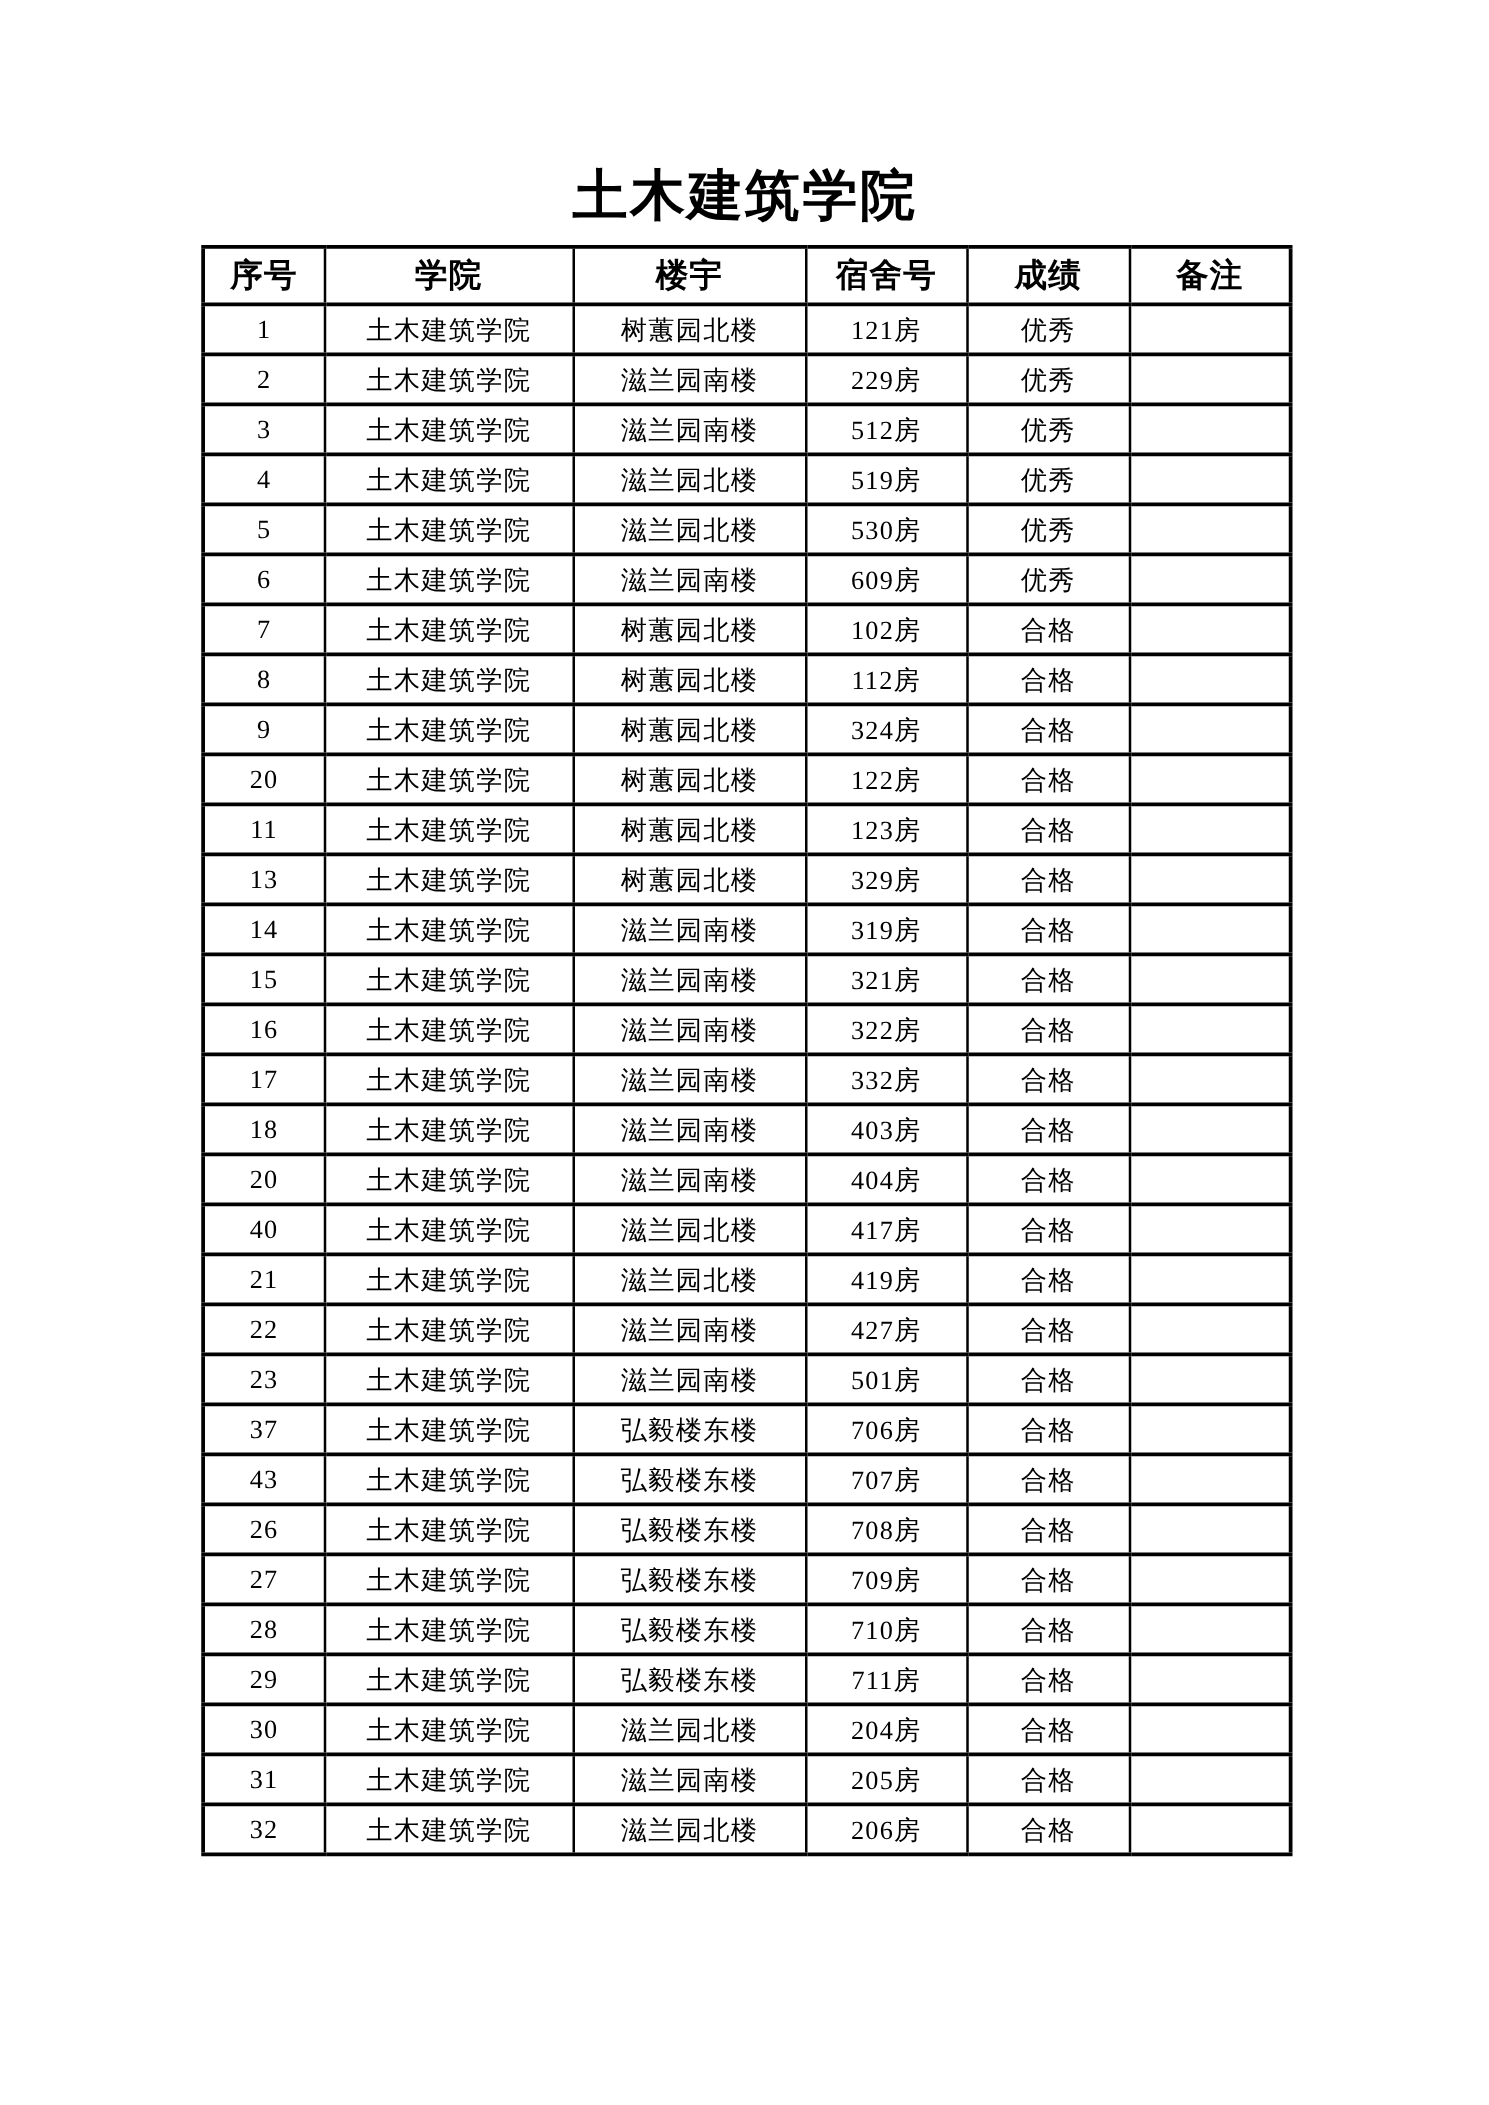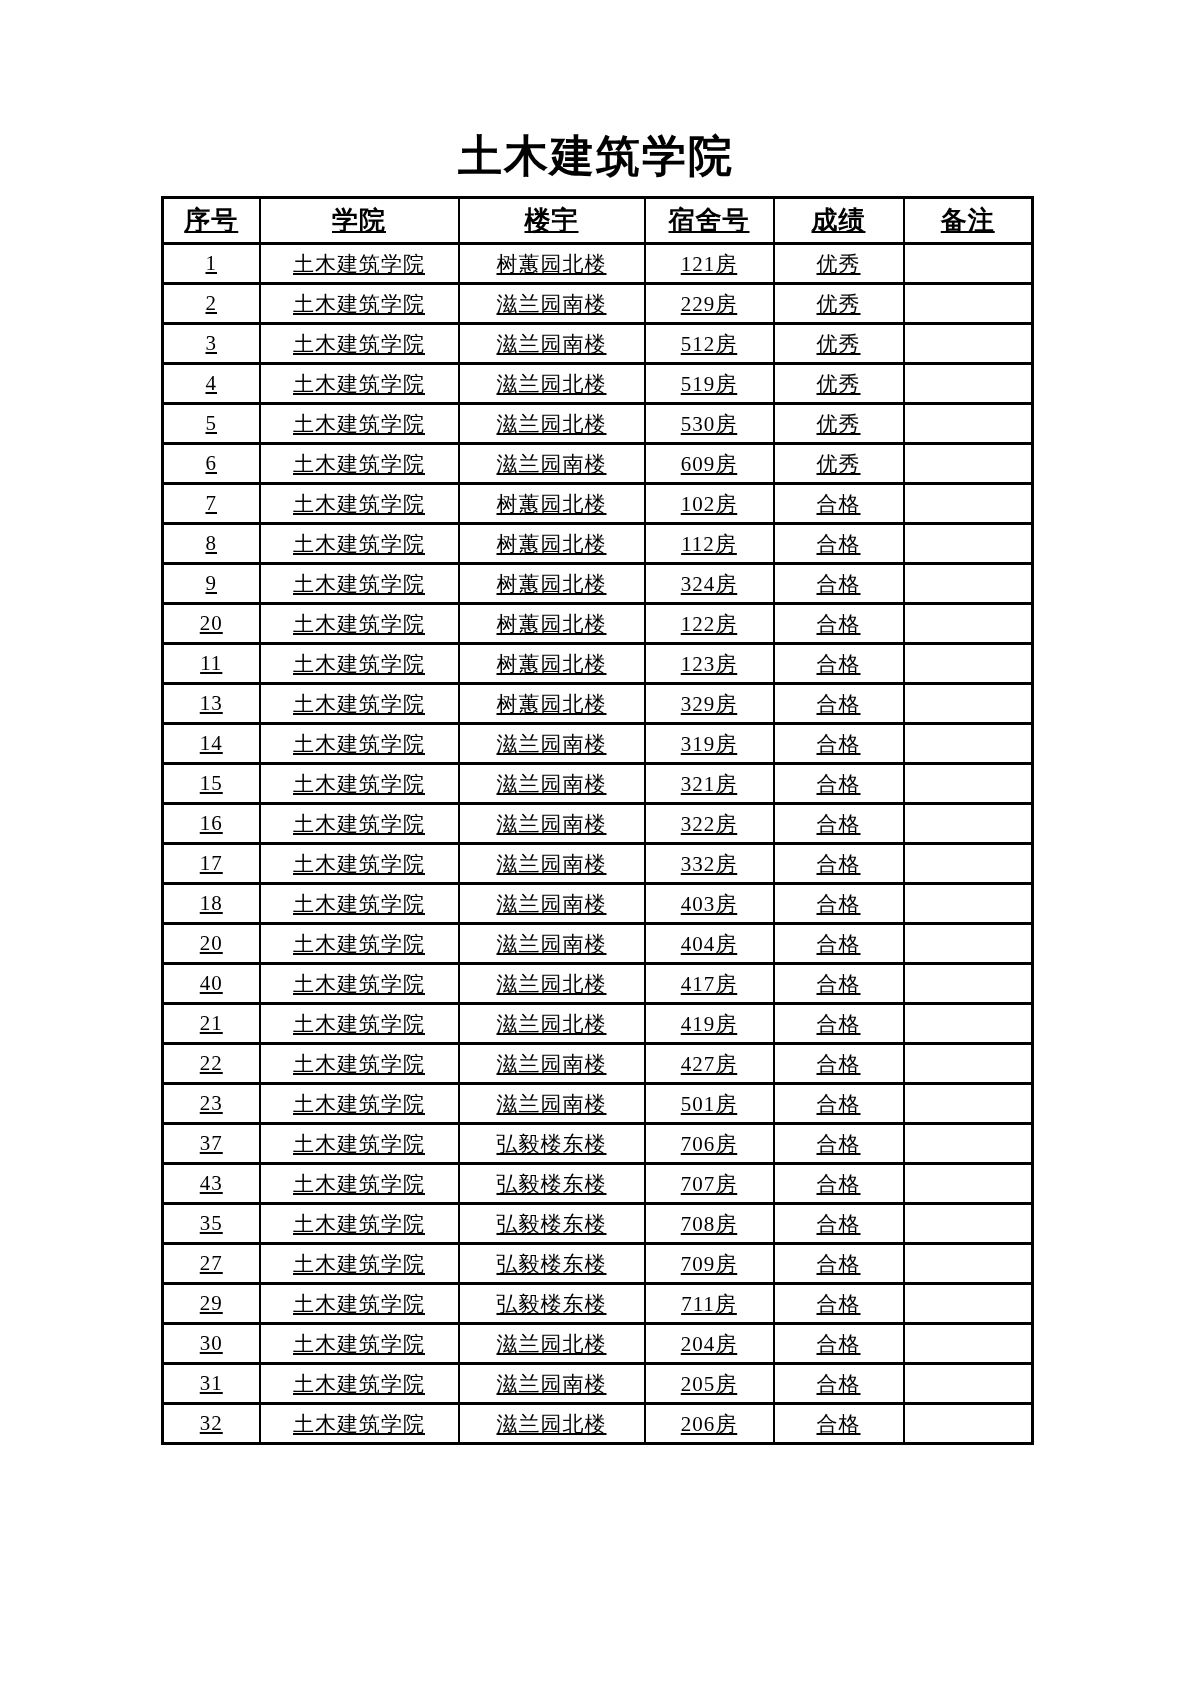--- a/index.html
+++ b/index.html
@@ -29,21 +29,20 @@
     white-space: nowrap;
   }
   table.doc-table {
     position: absolute;
     top: 196px;
     left: 161px;
     width: 870px;
     border-collapse: collapse;
     table-layout: fixed;
     border: 3px solid #000000;
-    text-decoration: underline;
   }
   table.doc-table th,
   table.doc-table td {
     border-top: 3px solid #000000;
     border-bottom: 3px solid #000000;
     border-left: 2px solid #000000;
     border-right: 2px solid #000000;
     text-align: center;
     vertical-align: middle;
     padding: 0;
@@ -274,32 +273,40 @@
       </tr>
       <tr>
         <td>43</td>
         <td>土木建筑学院</td>
         <td>弘毅楼东楼</td>
         <td>707房</td>
         <td>合格</td>
         <td></td>
       </tr>
       <tr>
-        <td>35</td>
+        <td>26</td>
         <td>土木建筑学院</td>
         <td>弘毅楼东楼</td>
         <td>708房</td>
         <td>合格</td>
         <td></td>
       </tr>
       <tr>
         <td>27</td>
         <td>土木建筑学院</td>
         <td>弘毅楼东楼</td>
         <td>709房</td>
+        <td>合格</td>
+        <td></td>
+      </tr>
+      <tr>
+        <td>28</td>
+        <td>土木建筑学院</td>
+        <td>弘毅楼东楼</td>
+        <td>710房</td>
         <td>合格</td>
         <td></td>
       </tr>
       <tr>
         <td>29</td>
         <td>土木建筑学院</td>
         <td>弘毅楼东楼</td>
         <td>711房</td>
         <td>合格</td>
         <td></td>

